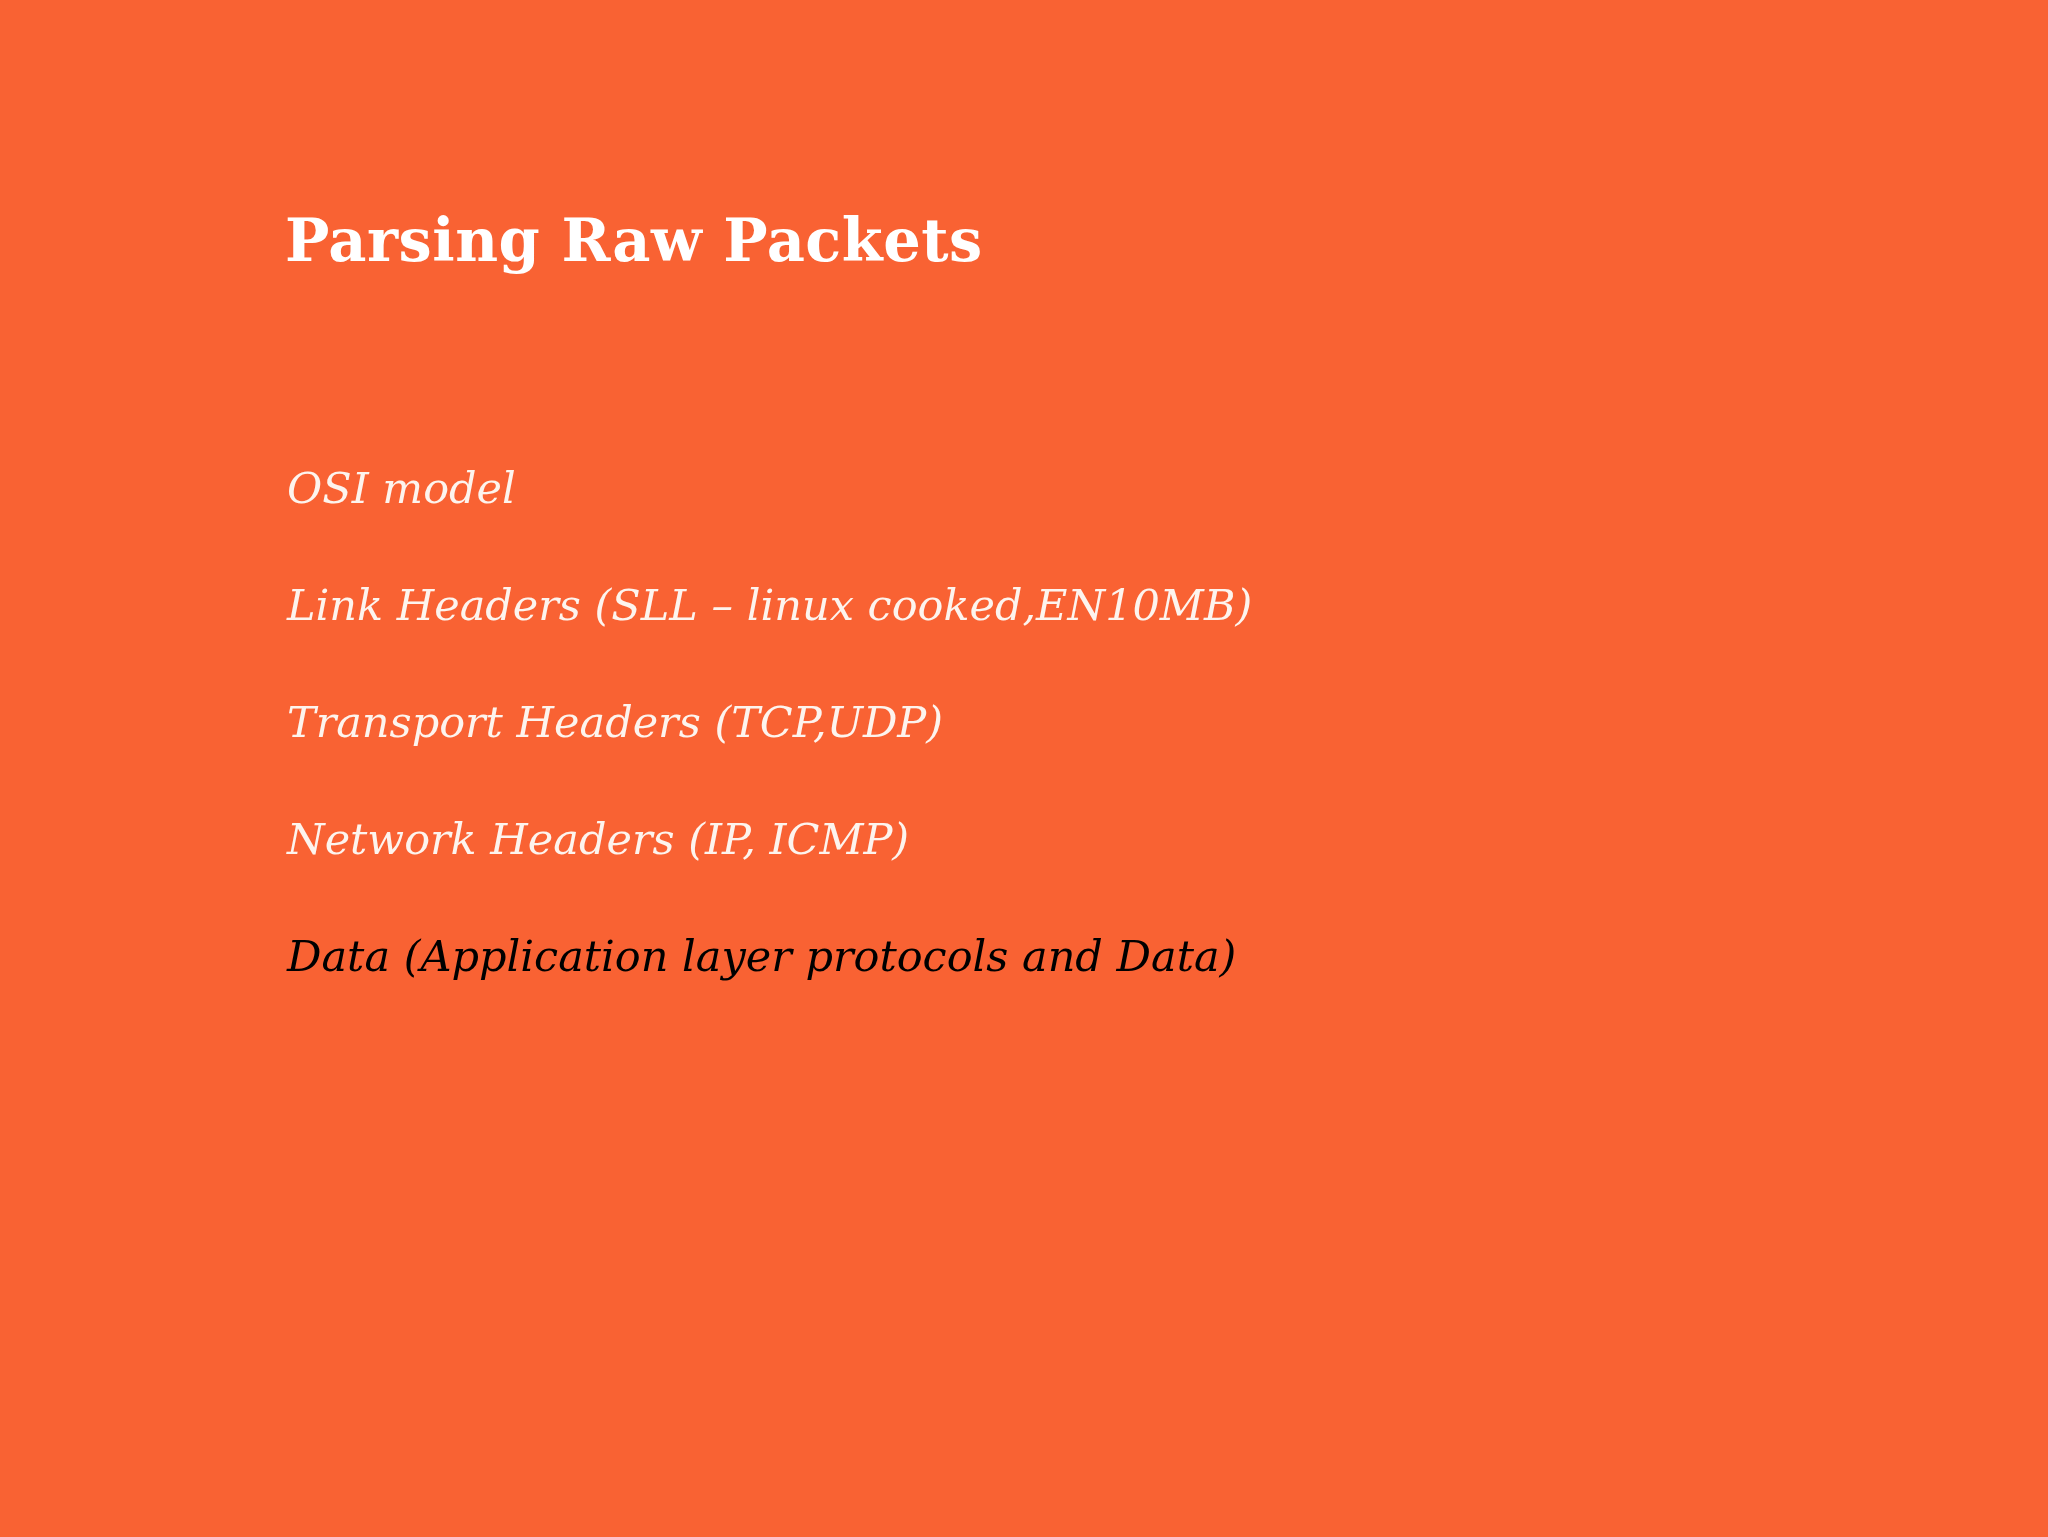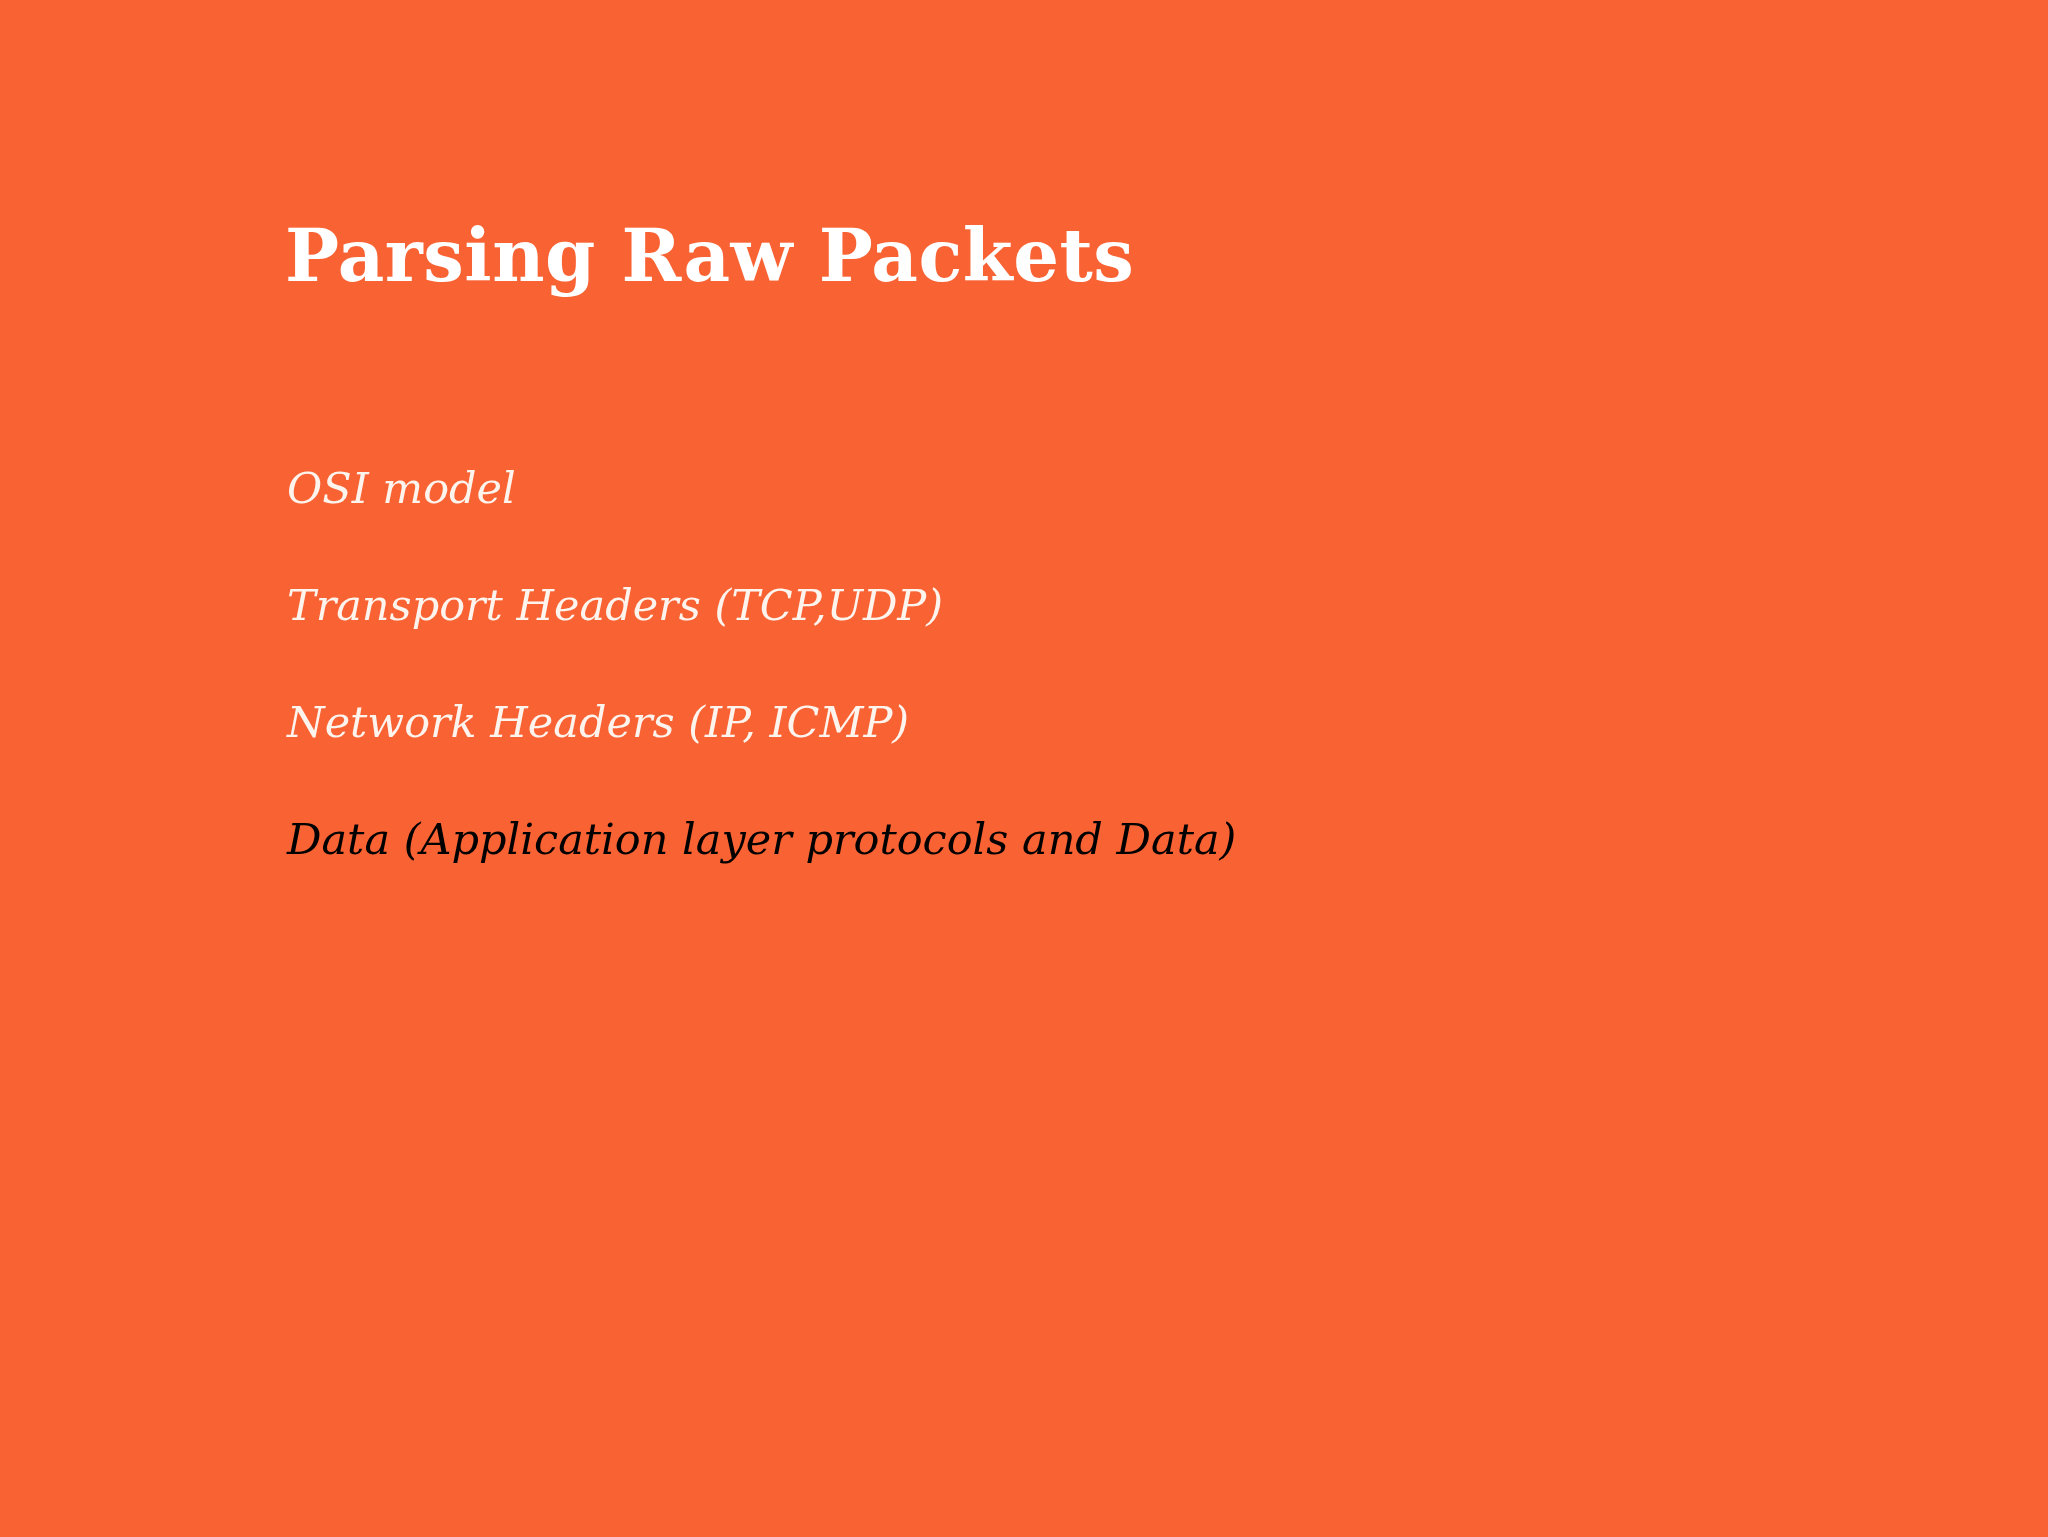--- a/index.html
+++ b/index.html
@@ -20,21 +20,21 @@
     box-sizing: border-box;
     overflow: hidden;
   }
   #slide-title {
     position: absolute;
     left: 285px;
     top: 168px;
     font-family: "DejaVu Serif", "Liberation Serif", serif;
     font-weight: bold;
     font-style: normal;
-    font-size: 72px;
+    font-size: 59px;
     line-height: 1.12;
     letter-spacing: 0.5px;
     color: #FFFFFF;
     white-space: nowrap;
   }
   #bullet-list {
     position: absolute;
     left: 287px;
     top: 430px;
     width: 1640px;
@@ -56,18 +56,19 @@
 </style>
 </head>
 <body>
 
 <div id="slide" style="background: rgb(249, 98, 51);">
 
   <h1 id="slide-title" style="color: rgb(255, 255, 255);">Parsing Raw Packets</h1>
 
   <ul id="bullet-list">
     <li style="color: rgb(253, 244, 238);">OSI model</li>
+    <li style="color: rgb(253, 244, 238);">Link Headers (SLL – linux cooked,EN10MB)</li>
     <li style="color: rgb(253, 244, 238);">Transport Headers (TCP,UDP)</li>
     <li style="color: rgb(253, 244, 238);">Network Headers (IP, ICMP)</li>
     <li style="color: #000000;">Data (Application layer protocols and Data)</li>
   </ul>
 
 </div>
 
 </body></html>

